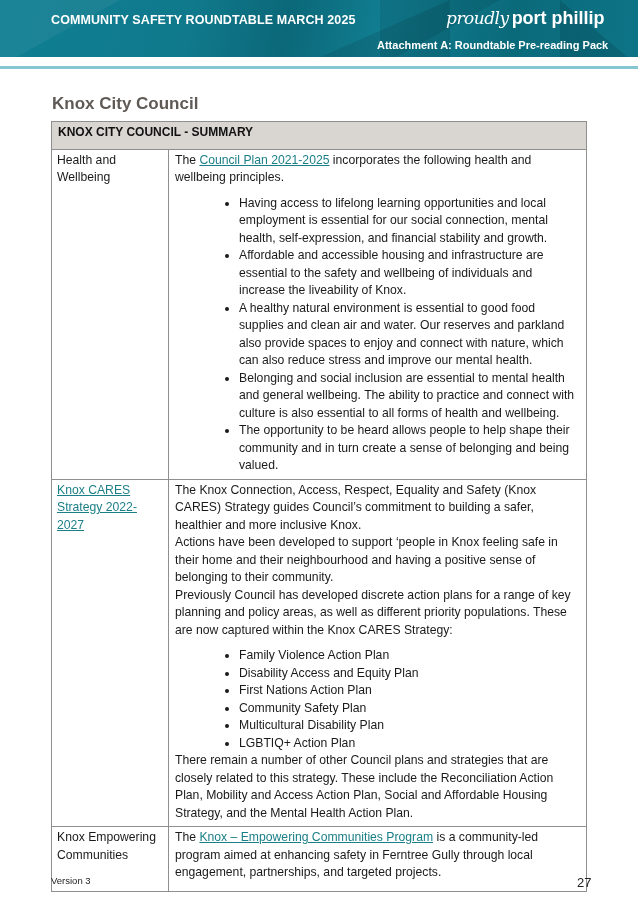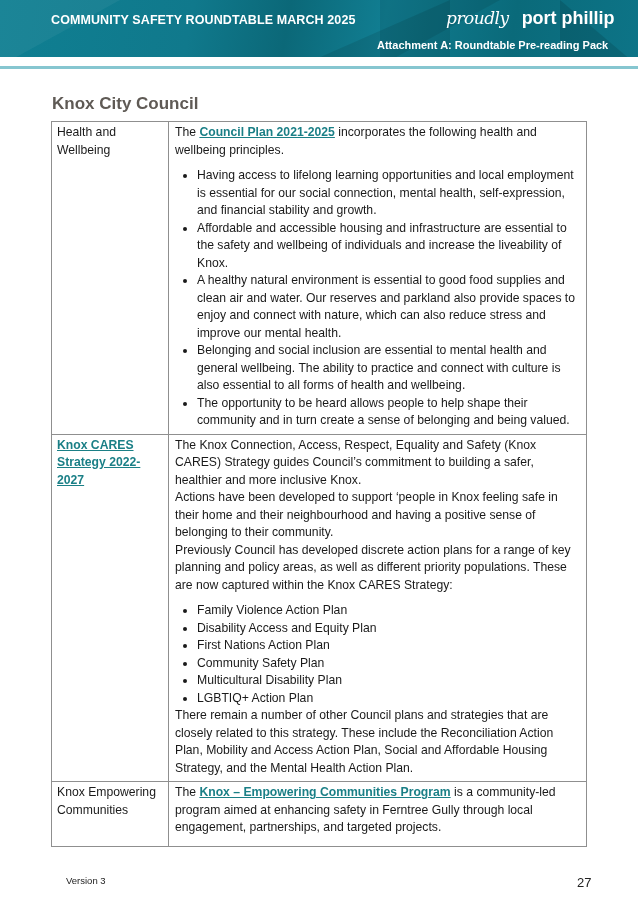--- a/index.html
+++ b/index.html
@@ -19,44 +19,44 @@
   .banner .s4 { left: 560px; top: 0; width: 0; height: 0; border-left: 78px solid rgba(0,0,0,0.12); border-top: 66px solid transparent; }
   .banner-bottom { position: absolute; left: 0; top: 66px; width: 638px; height: 3px; background: #86c6d0; }
   .banner-title {
     position: absolute; left: 51px; top: 12px; color: #ffffff; font-weight: bold; font-size: 12.5px; line-height: 17px;
     letter-spacing: 0.1px;
   }
   .brand {
     position: absolute; left: 446px; top: 8px; color: #ffffff; white-space: nowrap;
   }
   .brand .script { font-family: "DejaVu Serif", serif; font-style: italic; font-size: 17px; letter-spacing: -0.5px; }
-  .brand .bold { font-weight: bold; font-size: 18px; margin-left: 13px; }
+  .brand .bold { font-weight: bold; font-size: 18px; margin-left: 3px; }
   .attachment {
     position: absolute; left: 353px; top: 39px; color: #ffffff; font-weight: bold; font-size: 11px; margin-left: 24px;
   }
   .page-heading {
     position: absolute; left: 52px; top: 94px; font-size: 17px; font-weight: bold; color: #5f5a55;
   }
   table.summary {
     position: absolute; left: 51px; top: 121px; width: 536px; border-collapse: collapse;
     font-size: 12.2px; line-height: 17.5px; color: #1a1a1a;
   }
   table.summary td, table.summary th { border: 1.5px solid #8f8f8f; vertical-align: top; }
   table.summary th {
     background: #d9d5d0; text-align: left; font-weight: bold; padding: 2px 6px 7px 6px; font-size: 12px; color: #111;
   }
   td.label { width: 106px; padding: 2px 5px 0 5px; }
   td.content { padding: 2px 6px 4px 6px; }
-  a.link { color: #1a7f86; text-decoration: underline; font-weight: bold; }
+  a.link { color: #1a7f86; text-decoration: underline; }
   p { margin: 0; }
   p.gap { }
   ul { margin: 6px 0 0 0; padding-left: 22px; }
-  ul li { padding-left: 0px; }
+  ul li { padding-left: 0px; margin-left: 42px; }
   ul.tight { margin-top: 8px; }
-  .footer-left { position: absolute; left: 66px; top: 875px; font-size: 9.5px; color: #222; }
+  .footer-left { position: absolute; left: 51px; top: 875px; font-size: 9.5px; color: #222; }
   .footer-right { position: absolute; left: 577px; top: 875px; font-size: 13px; color: #222; }
 </style>
 </head>
 <body>
 
 <div class="banner">
   <div class="shape s1"></div>
   <div class="shape s2"></div>
   <div class="shape s3"></div>
   <div class="shape s4"></div>
@@ -67,20 +67,23 @@
     <span class="script">proudly</span><span class="bold">port phillip</span>
   </div>
   <div class="attachment">Attachment A: Roundtable Pre-reading Pack</div>
 </div>
 <div class="banner-bottom"></div>
 
 <div class="page-heading">Knox City Council</div>
 
 <table class="summary">
   <tbody>
+      <tr>
+    <th colspan="2">KNOX CITY COUNCIL - SUMMARY</th>
+  </tr>
 
   <tr>
     <td class="label">Health and Wellbeing</td>
     <td class="content">
       <p><span>The </span><a class="link" href="#">Council Plan 2021-2025</a><span> incorporates the following health and wellbeing principles.</span></p>
       <ul class="tight">
         <li>Having access to lifelong learning opportunities and local employment is essential for our social connection, mental health, self-expression, and financial stability and growth.</li>
         <li>Affordable and accessible housing and infrastructure are essential to the safety and wellbeing of individuals and increase the liveability of Knox.</li>
         <li>A healthy natural environment is essential to good food supplies and clean air and water. Our reserves and parkland also provide spaces to enjoy and connect with nature, which can also reduce stress and improve our mental health.</li>
         <li>Belonging and social inclusion are essential to mental health and general wellbeing. The ability to practice and connect with culture is also essential to all forms of health and wellbeing.</li>

